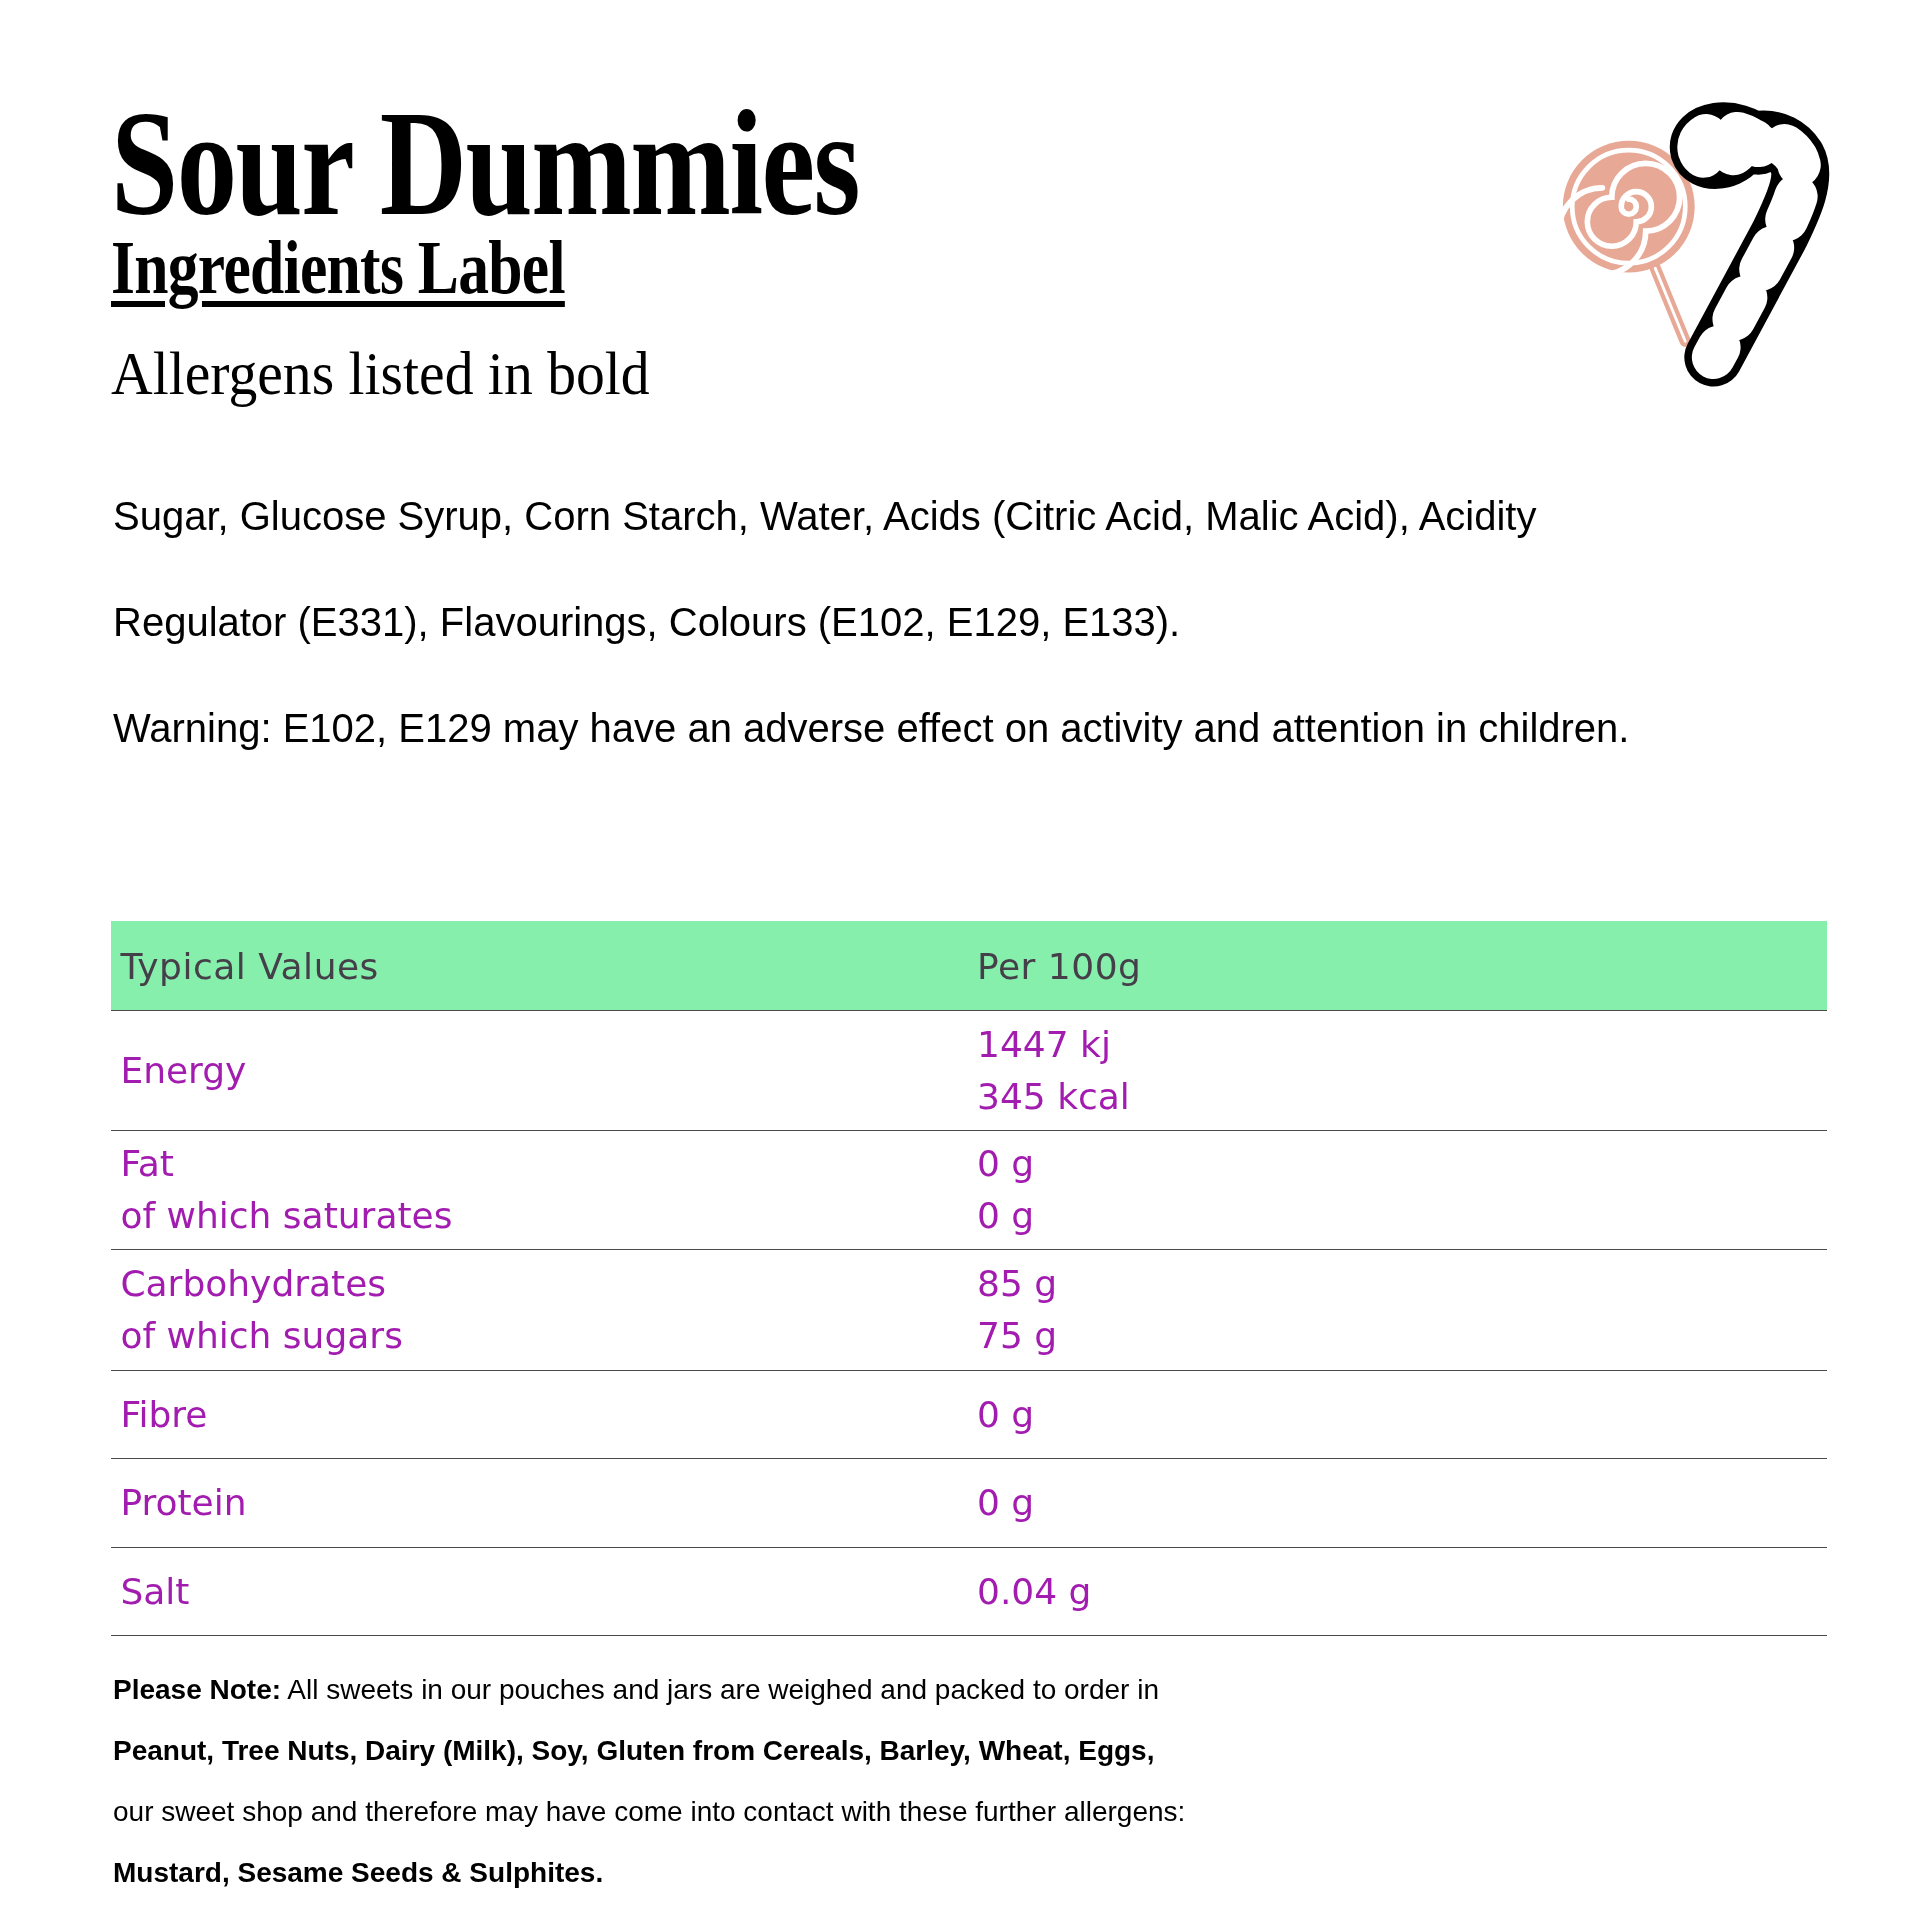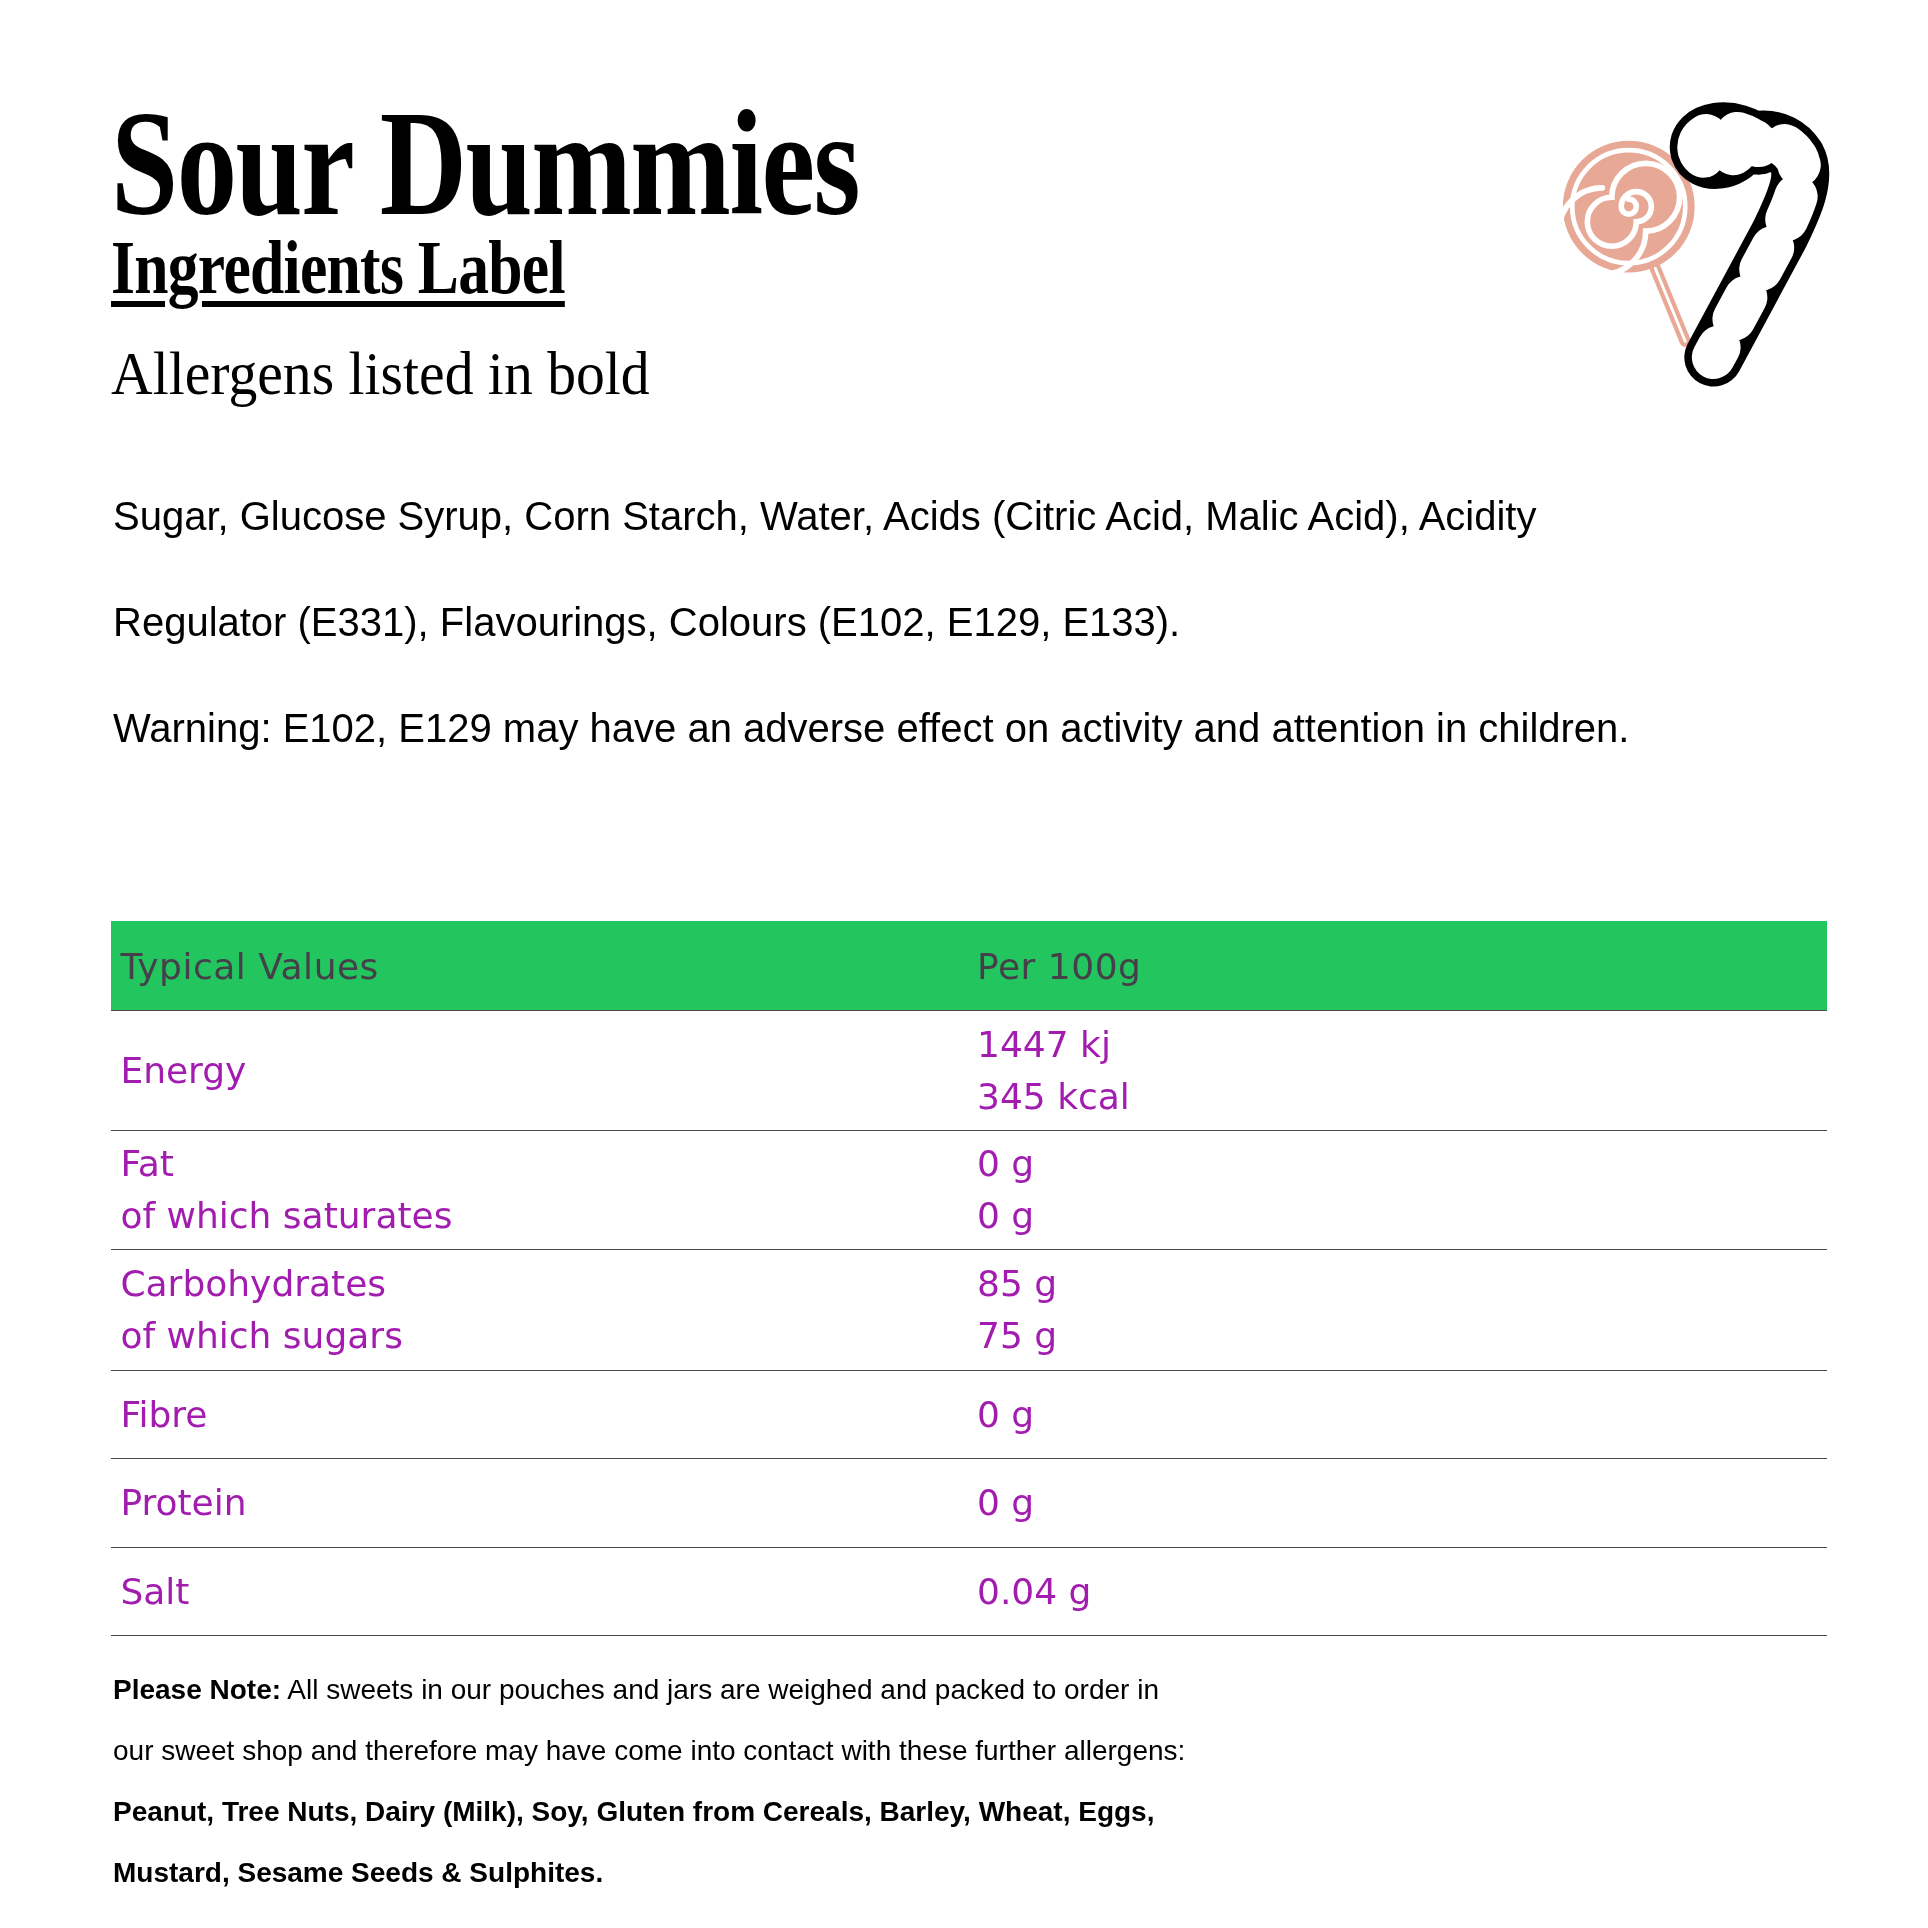--- a/index.html
+++ b/index.html
@@ -29,21 +29,21 @@
   .para {
     left: 113px; top: 441px; width: 1723px;
     font-family: "Liberation Sans", "DejaVu Sans", sans-serif;
     font-size: 40px; line-height: 61px;
   }
   .para .line { display: block; white-space: nowrap; margin-top: 45px; }
   .icons { left: 1544px; top: 56px; width: 339px; height: 339px; }
 
   .table { left: 111px; top: 921px; width: 1716px; }
   .thead {
-    height: 89px; background: #22c55e; border-bottom: 1.9px solid #4a4a4a;
+    height: 89px; background: #86efac; border-bottom: 1.9px solid #4a4a4a;
     display: flex; align-items: center; color: #453f4a;
     font-family: "DejaVu Sans", sans-serif; font-size: 36px;
   }
   .cell-l { position: absolute; left: 9.4px; }
   .cell-r { position: absolute; left: 866px; }
   .row {
     position: relative; border-bottom: 1.9px solid #4a4a4a;
     font-family: "DejaVu Sans", sans-serif; font-size: 36px; line-height: 52px;
     color: #a21caf;
     display: flex; align-items: center;
@@ -139,17 +139,17 @@
   </div>
 
   <div class="row" style="height:87px;">
     <span class="cell-l">Salt</span>
     <span class="cell-r">0.04 g</span>
   </div>
 </div>
 
 <div class="abs note">
   <span class="line"><b>Please Note:</b><span> All sweets in our pouches and jars are weighed and packed to order in</span></span>
+  <span class="line"><b>Peanut, Tree Nuts, Dairy (Milk), Soy, Gluten from Cereals, Barley, Wheat, Eggs,</b></span>
   <span class="line">our sweet shop and therefore may have come into contact with these further allergens:</span>
-  <span class="line"><b>Peanut, Tree Nuts, Dairy (Milk), Soy, Gluten from Cereals, Barley, Wheat, Eggs,</b></span>
   <span class="line"><b>Mustard, Sesame Seeds &amp; Sulphites.</b></span>
 </div>
 
 
 </body></html>

